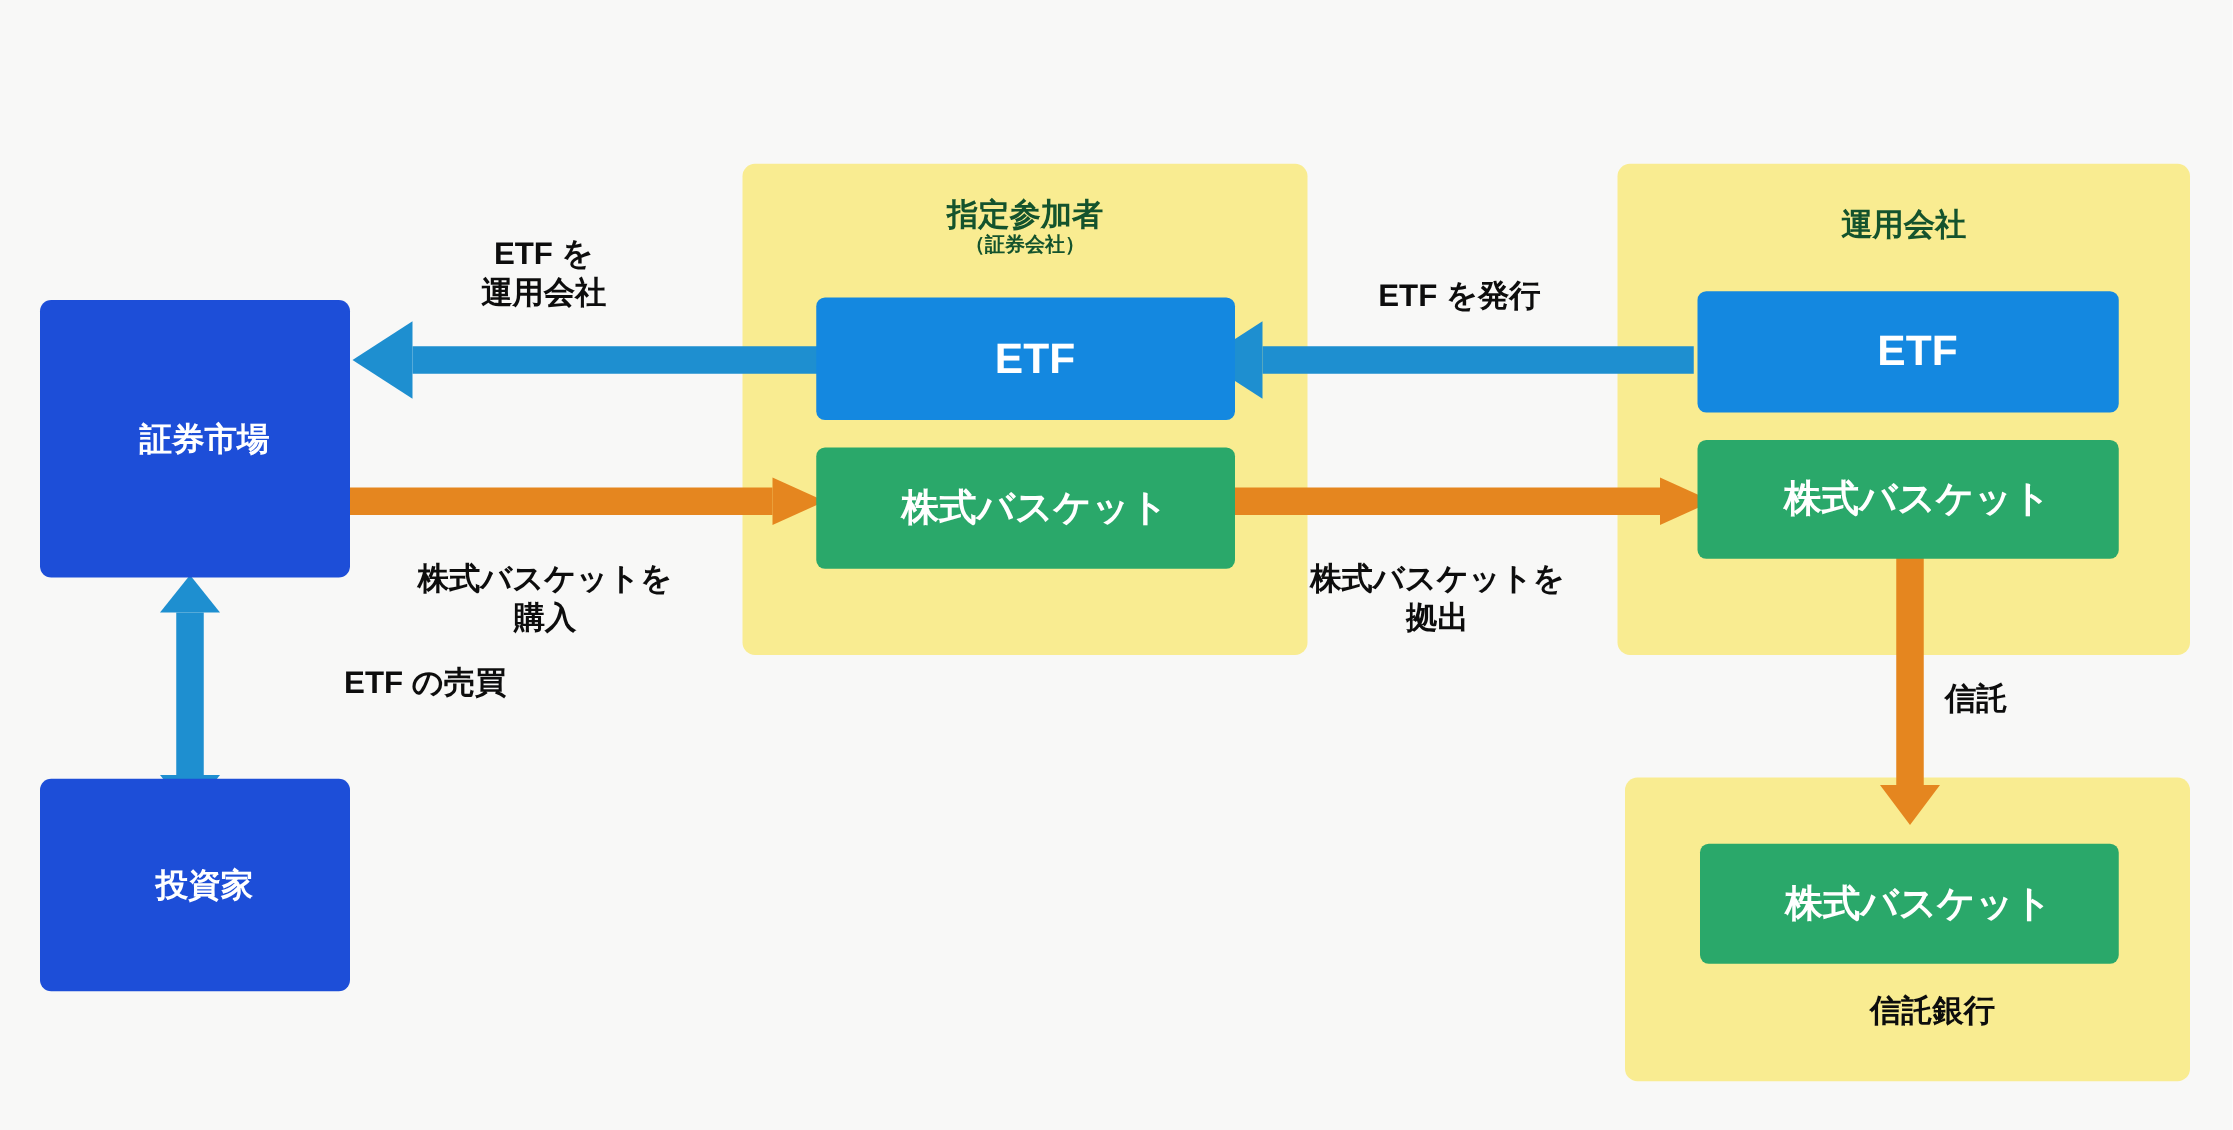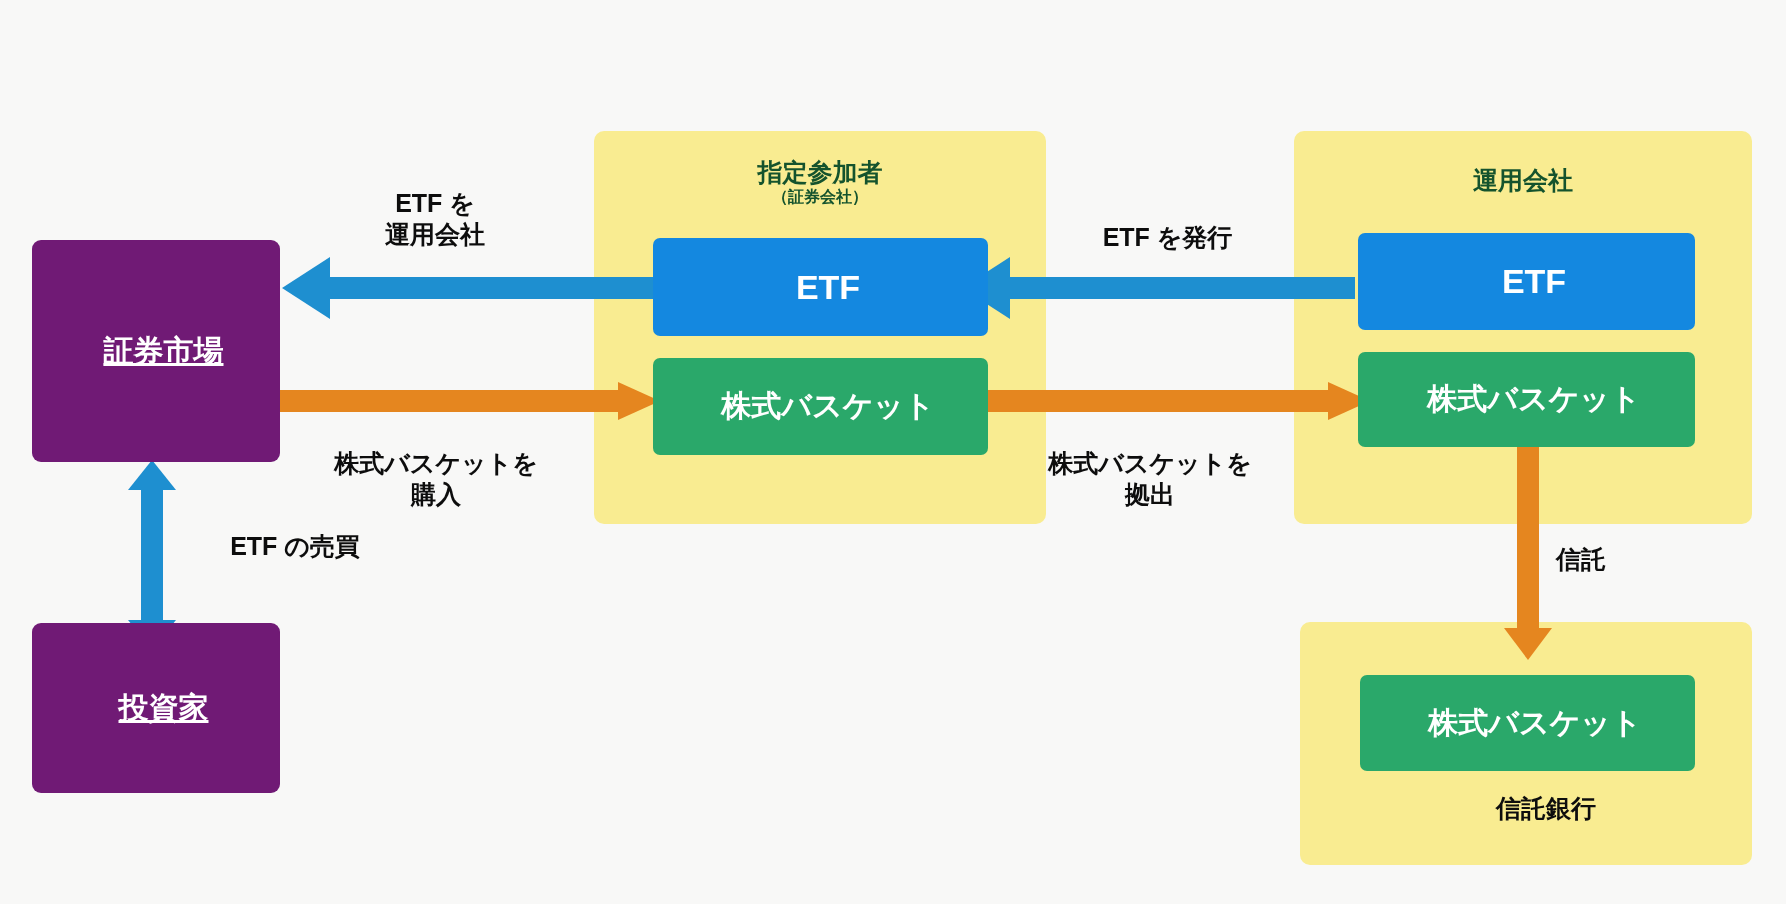--- a/index.html
+++ b/index.html
@@ -67,24 +67,23 @@
     align-items: center;
     justify-content: center;
     border-radius: 7px;
     color: #ffffff;
     font-weight: bold;
     text-align: center;
     box-sizing: border-box;
     padding-left: 15px;
   }
   .node.navy {
-    background: #701a75;
-    font-size: 30px;
+    background: #1d4ed8;
+    font-size: 26px;
     border-radius: 9px;
-    text-decoration: underline;
   }
   .node.blue {
     background: #1488e0;
     font-size: 34px;
   }
   .node.green {
     background: #2aa86a;
     font-size: 30px;
   }
 
@@ -176,17 +175,17 @@
 運用会社</div>
 
   <div class="arrow-label" style="left:1030px; top:222px; width:275px;">ETF を発行</div>
 
   <div class="arrow-label" style="left:286px; top:448px; width:300px;">株式バスケットを
 購入</div>
 
   <div class="arrow-label" style="left:1000px; top:448px; width:300px;">株式バスケットを
 拠出</div>
 
-  <div class="arrow-label" style="left:185px; top:531px; width:220px; text-align:center;">ETF の売買</div>
+  <div class="arrow-label" style="left:185px; top:531px; width:220px; text-align:right;">ETF の売買</div>
 
   <div class="arrow-label" style="left:1556px; top:544px; width:120px; text-align:left;">信託</div>
 
 </div>
 
 </body></html>

